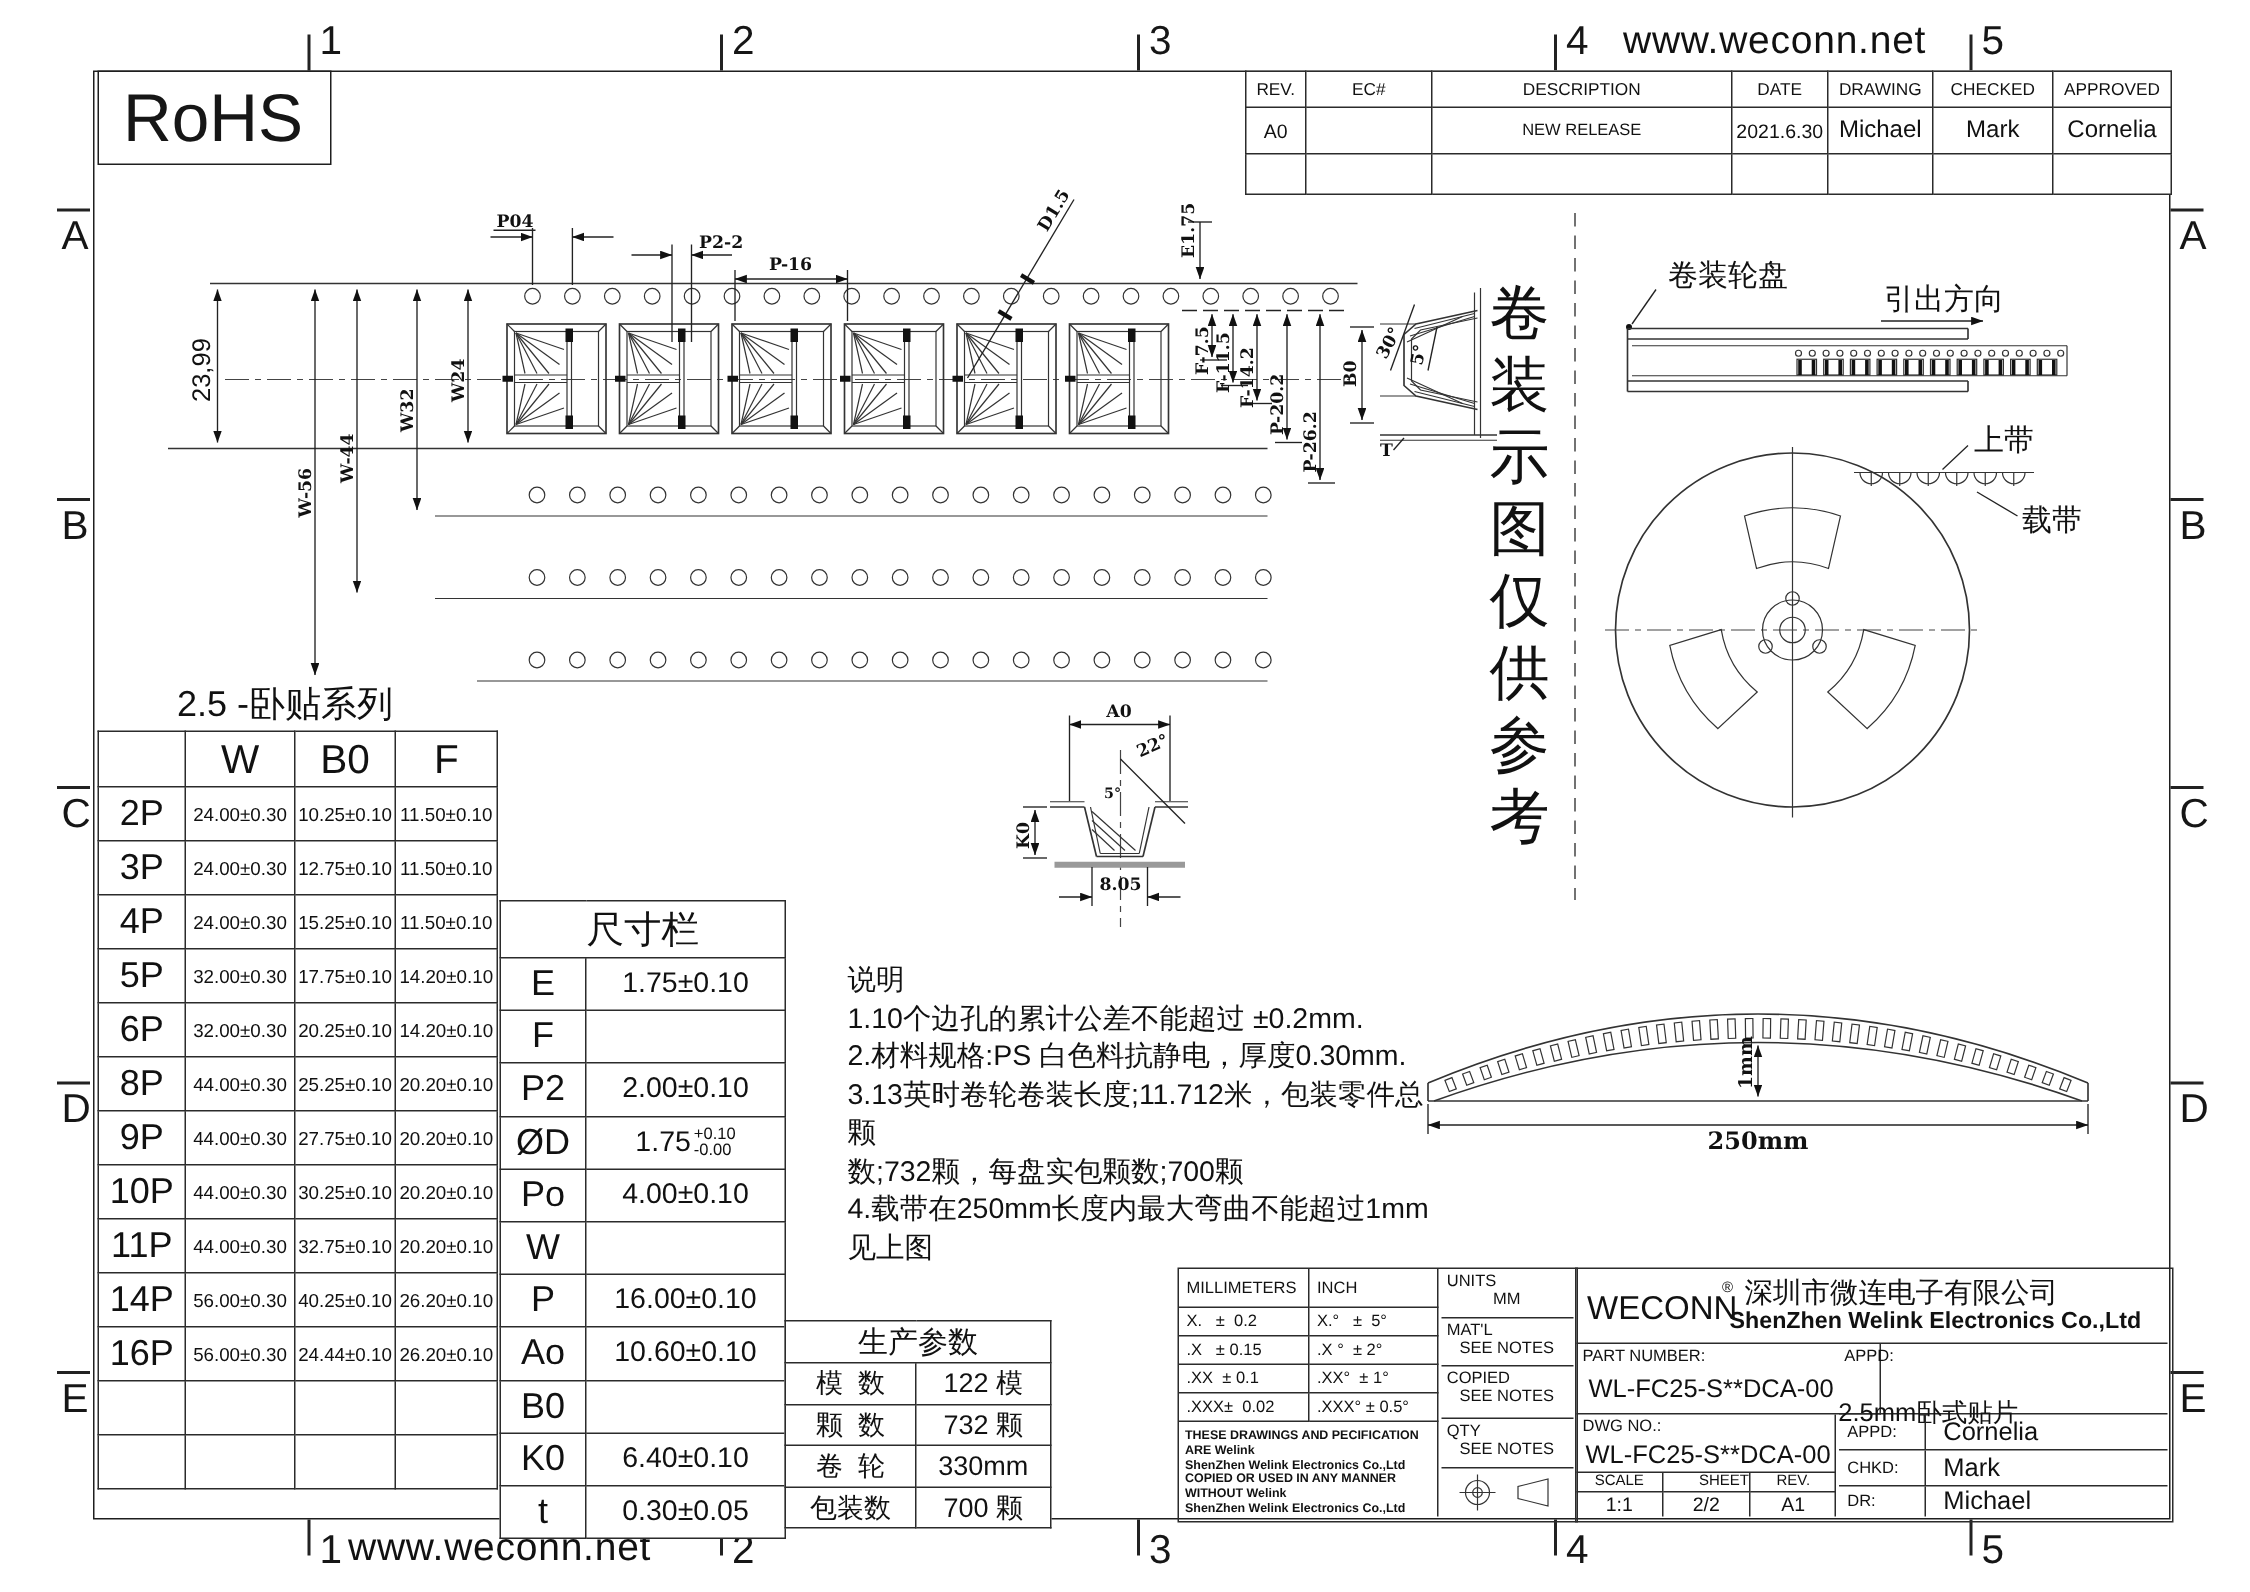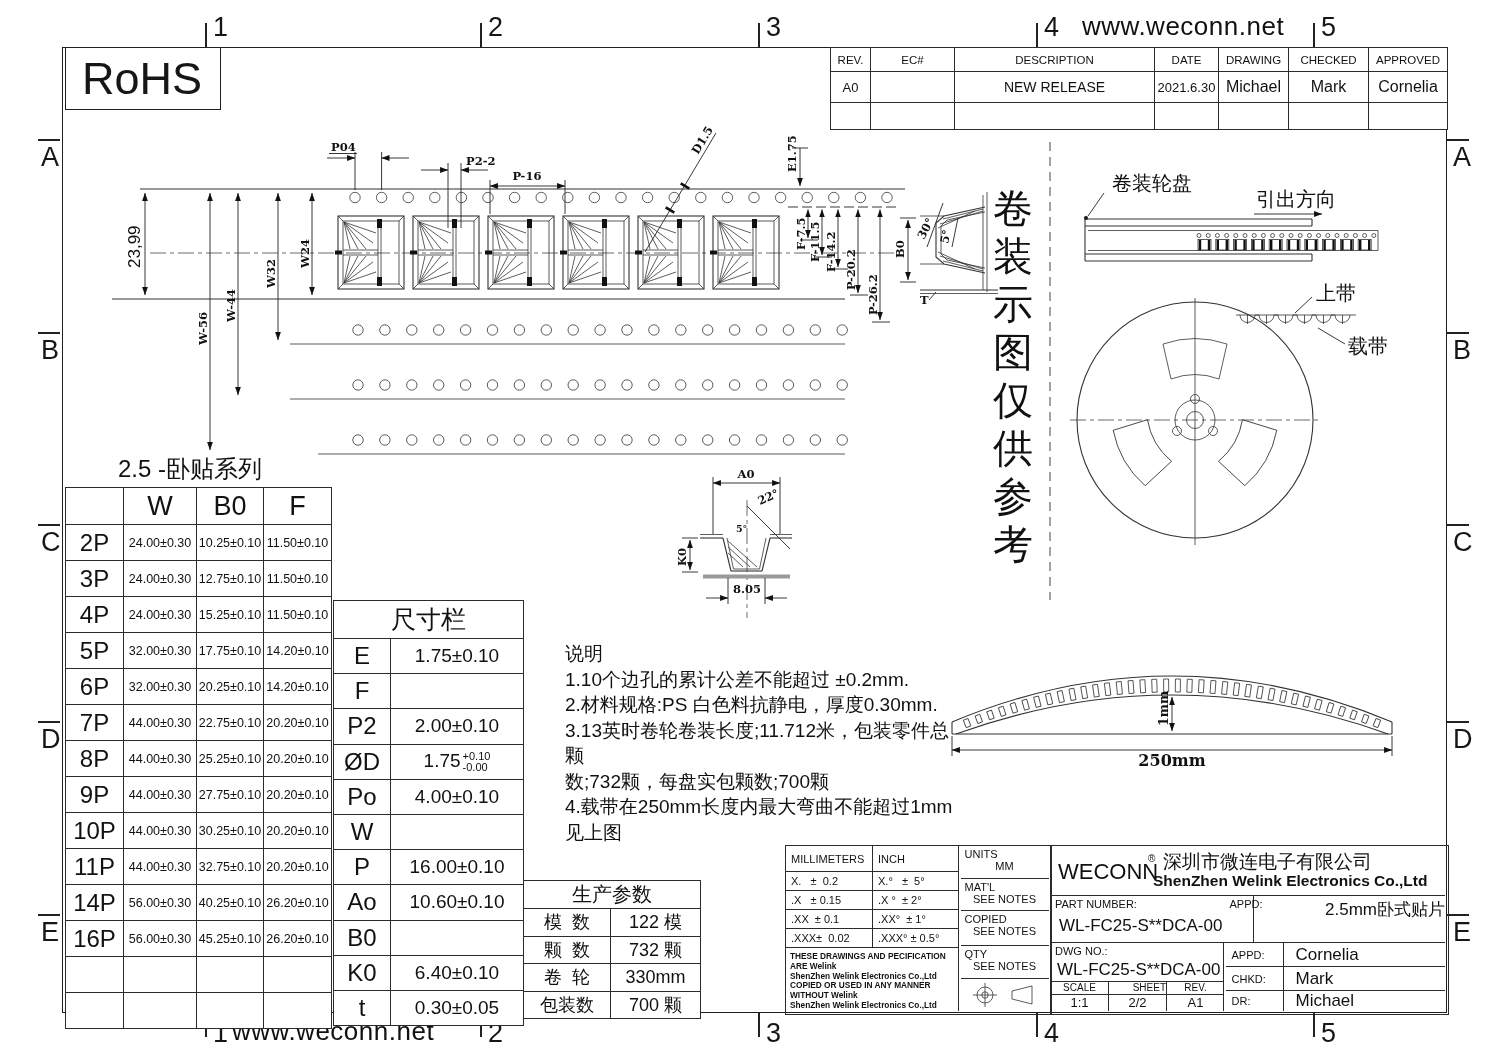--- a/index.html
+++ b/index.html
@@ -15,21 +15,21 @@
   .rohs{position:absolute;left:65px;top:47px;width:156px;height:63px;border:1.6px solid #1e1e1e;
         box-sizing:border-box;display:flex;align-items:center;padding-left:16px;
         font-size:45px;color:#161616;}
   
   .tbl{position:absolute;border-collapse:collapse;table-layout:fixed;background:#fff;}
   .tbl td{border:1.5px solid #2b2b2b;text-align:center;vertical-align:middle;padding:0;
           color:#111;overflow:hidden;white-space:nowrap;}
   .rev{left:830px;top:47px;width:617px;}
   .rev .h td{height:23px;font-size:11.5px;}
   .rev .v td{height:30px;font-size:16px;}
-  .rev .v td.sm{font-size:13px;} .rev .v td.md{font-size:14px;}
+  .rev .v td.sm{font-size:13px;} .rev .v td.md{font-size:11px;}
   .rev .e td{height:26px;}
   .series{left:65px;top:487px;width:266px;}
   .series td{height:35px;}
   .series .hd td{height:36px;font-size:27px;}
   .series .lbl{font-size:24px;}
   .series .val{font-size:12.5px;}
   .dims{left:333px;top:600px;width:190px;}
   .dims td{height:34.2px;}
   .dims .ttl td{height:37px;font-size:25px;}
   .dims .lbl{font-size:24px;}
@@ -725,26 +725,20 @@
           <td class="val">17.75±0.10</td>
           <td class="val">14.20±0.10</td>
         </tr>
     <tr>
           <td class="lbl">6P</td>
           <td class="val">32.00±0.30</td>
           <td class="val">20.25±0.10</td>
           <td class="val">14.20±0.10</td>
         </tr>
     <tr>
-          <td class="lbl">7P</td>
-          <td class="val">44.00±0.30</td>
-          <td class="val">22.75±0.10</td>
-          <td class="val">20.20±0.10</td>
-        </tr>
-    <tr>
           <td class="lbl">8P</td>
           <td class="val">44.00±0.30</td>
           <td class="val">25.25±0.10</td>
           <td class="val">20.20±0.10</td>
         </tr>
     <tr>
           <td class="lbl">9P</td>
           <td class="val">44.00±0.30</td>
           <td class="val">27.75±0.10</td>
           <td class="val">20.20±0.10</td>
@@ -763,21 +757,21 @@
         </tr>
     <tr>
           <td class="lbl">14P</td>
           <td class="val">56.00±0.30</td>
           <td class="val">40.25±0.10</td>
           <td class="val">26.20±0.10</td>
         </tr>
     <tr>
           <td class="lbl">16P</td>
           <td class="val">56.00±0.30</td>
-          <td class="val">45.25±0.10</td>
+          <td class="val">24.44±0.10</td>
           <td class="val">26.20±0.10</td>
         </tr>
     <tr>
           <td></td>
           <td></td>
           <td></td>
           <td></td>
         </tr>
     <tr>
           <td></td>
@@ -939,21 +933,21 @@
       <span class="cell" style="left:97px;top:7px;font-size:10px">®</span>
       <span class="cell" style="left:112px;top:3px;font-size:19px">深圳市微连电子有限公司</span>
       <span class="cell" style="left:102px;top:26px;font-size:15.5px;font-weight:bold">ShenZhen Welink Electronics Co.,Ltd</span>
     </div>
     <div class="cell bR bB" style="left:0;top:50px;width:203px;height:47px">
       <div class="tlab">PART NUMBER:</div>
       <div class="cell vbig" style="left:8px;top:20px">WL-FC25-S**DCA-00</div>
     </div>
     <div class="cell bB" style="left:174.5px;top:50px;width:219.5px;height:47px">
       <div class="tlab">APPD:</div>
-      <div class="cell vbig" style="left:0;top:2px;width:100%;text-align:right">2.5mm卧式贴片</div>
+      <div class="cell vbig" style="left:0;top:34px;width:100%;text-align:left">2.5mm卧式贴片</div>
     </div>
     <div class="cell bR bB" style="left:0;top:97px;width:173px;height:39px">
       <div class="tlab">DWG NO.:</div>
       <div class="cell vbig" style="left:6px;top:17px">WL-FC25-S**DCA-00</div>
     </div>
     <div class="cell bR" style="left:0;top:136px;width:173px;height:29px">
       <div class="cell bR bB" style="left:0;top:0;width:58px;height:13px;font-size:10px;text-align:center">SCALE</div>
       <div class="cell bR bB" style="left:58px;top:0;width:58px;height:13px;font-size:10px;text-align:right">SHEET</div>
       <div class="cell bB" style="left:116px;top:0;width:57px;height:13px;font-size:10px;text-align:center">REV.</div>
       <div class="cell bR" style="left:0;top:13px;width:58px;height:16px;font-size:13px;text-align:center">1:1</div>

